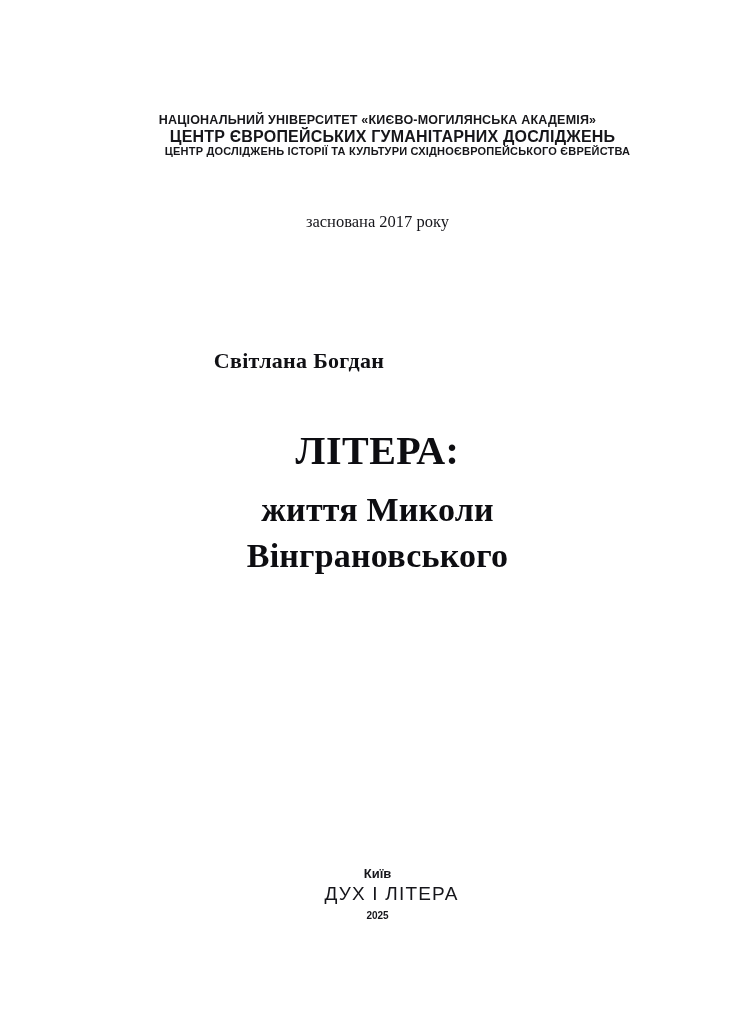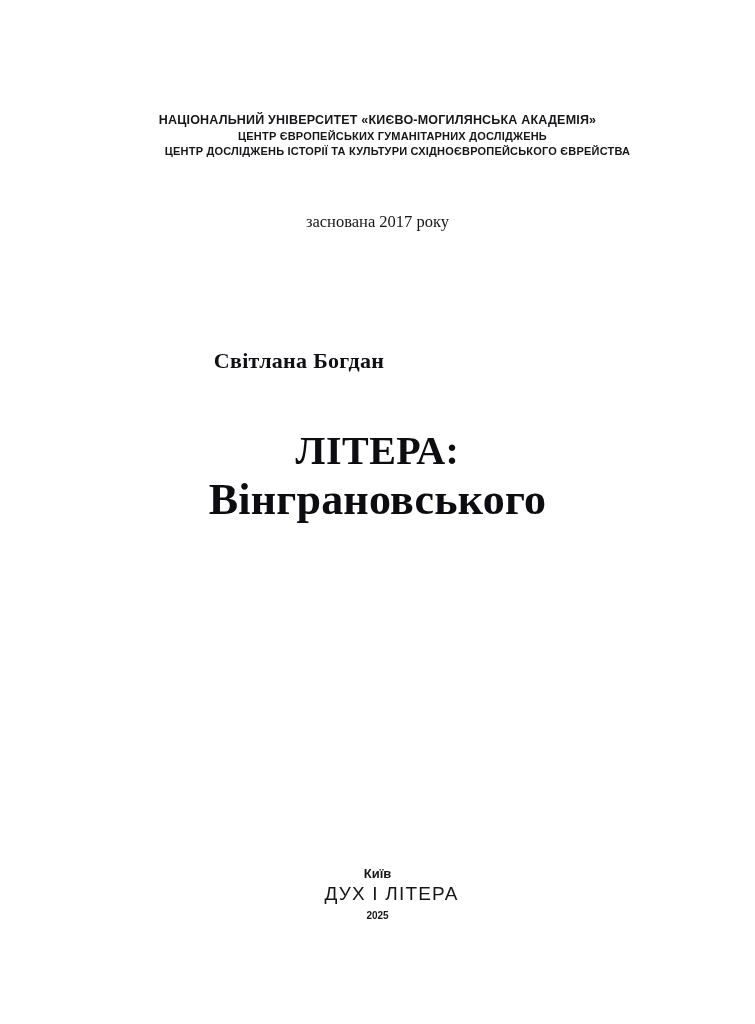--- a/index.html
+++ b/index.html
@@ -30,21 +30,21 @@
     width: 755px;
     text-align: center;
   }
   .inst-line {
     font-family: "Liberation Sans", sans-serif;
     font-weight: bold;
     letter-spacing: 0.2px;
     color: #16161a;
   }
   .inst-line-1 { font-size: 12.5px; line-height: 17px; }
-  .inst-line-2 { font-size: 11px; line-height: 15px; padding-left: 30px; }
+  .inst-line-2 { font-size: 16px; line-height: 15px; padding-left: 30px; }
   .inst-line-3 { font-size: 11px; line-height: 15px; margin-left: 40px; }
 
   
   .series {
     position: absolute;
     top: 210px;
     left: 0;
     width: 755px;
     text-align: center;
   }
@@ -90,21 +90,21 @@
     font-weight: bold;
     font-size: 34px;
     line-height: 46px;
     letter-spacing: 0.2px;
     color: #0d0d11;
     margin-top: 10px;
   }
   .title-sub-2 {
     font-family: "Liberation Serif", serif;
     font-weight: bold;
-    font-size: 44px;
+    font-size: 34px;
     line-height: 46px;
     letter-spacing: 0.2px;
     color: #0d0d11;
   }
 
   
   .imprint {
     position: absolute;
     top: 866px;
     left: 0;
@@ -146,20 +146,21 @@
   </div>
 
   <div class="series">
     <div class="series-line">заснована 2017 року</div>
   </div>
 
   <div class="author">Світлана Богдан</div>
 
   <div class="title-block">
     <div class="title-main">ЛІТЕРА:</div>
+    <div class="title-sub">життя Миколи</div>
     <div class="title-sub-2">Вінграновського</div>
   </div>
 
   <div class="imprint">
     <div class="imprint-city">Київ</div>
     <div class="imprint-publisher">ДУХ І ЛІТЕРА</div>
     <div class="imprint-year">2025</div>
   </div>
 
 </div>

